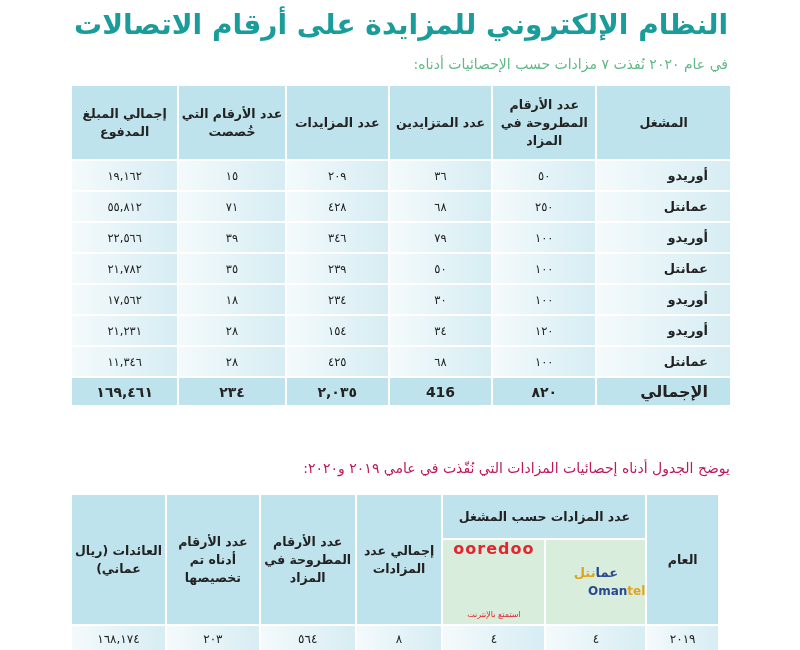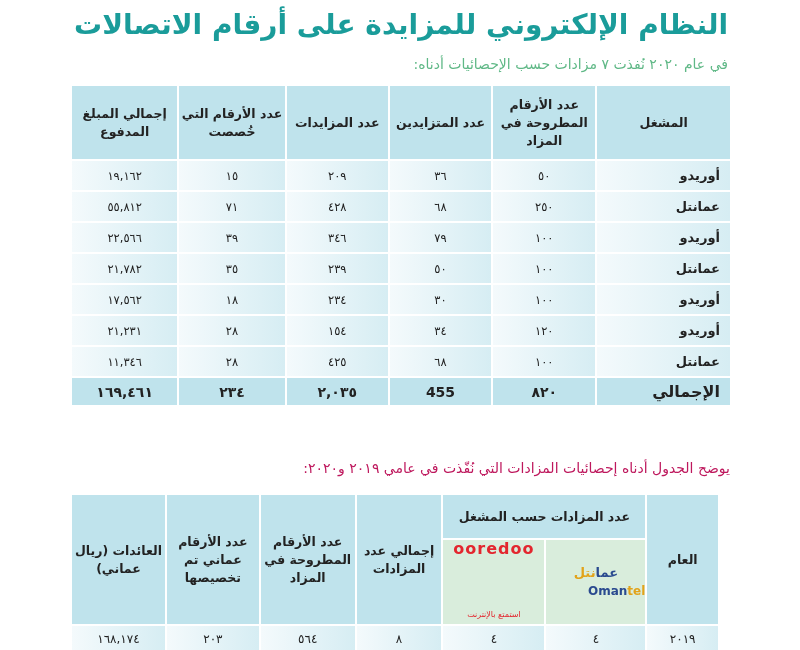--- a/index.html
+++ b/index.html
@@ -11,21 +11,21 @@
               color:#5fb886; white-space:nowrap; }
   .subtitle2 { position:absolute; right:70px; top:452px; font-size:14px; font-weight:normal;
                color:#be185d; white-space:nowrap;margin-top:8px; }
   table { position:absolute; border-collapse:separate; border-spacing:2px; direction:rtl; }
   td, th { text-align:center; color:#222; padding:0; }
   th { background:#bfe3ec; font-size:12.5px; font-weight:bold; line-height:18px; }
   td { font-size:11.5px; }
   .t1 { left:70px; top:84px; width:662px; }
   .t1 th { height:73px; }
   .t1 td { height:29px; background:linear-gradient(to left, #d6edf3, #f4fafc); }
-  .t1 td.op { text-align:right; padding-right:10px; font-size:13px; font-weight:bold; }
+  .t1 td.op { text-align:right; padding-right:22px; font-size:13px; font-weight:bold; }
   .t1 tr.total td { background:#bfe3ec; font-size:14px; font-weight:bold; height:27px; }
   .t1 tr.total td.op { font-size:16px; }
   .t2 { left:70px; top:493px; width:650px; }
   .t2 th { background:#bfe3ec; }
   .t2 td { height:25px; background:linear-gradient(to left, #d6edf3, #f4fafc); font-size:12px; }
   .logo-cell { background:#d9eddc !important; height:40px; }
   .logo-ooredoo { color:#e3262e; font-weight:bold; font-size:16px; letter-spacing:1px; direction:ltr; }
   .logo-ooredoo-tag { color:#e3262e; font-size:8px; font-weight:normal;margin-top:48px; }
   .logo-omantel-ar { color:#2a4a8f; font-size:13px; font-weight:bold; }
   .logo-omantel-ar .accent { color:#e2a31a; }
@@ -102,38 +102,38 @@
       <td class="op">عمانتل</td>
       <td>١٠٠</td>
       <td>٦٨</td>
       <td>٤٢٥</td>
       <td>٢٨</td>
       <td>١١,٣٤٦</td>
     </tr>
     <tr class="total">
       <td class="op">الإجمالي</td>
       <td>٨٢٠</td>
-      <td>455</td>
+      <td>416</td>
       <td>٢,٠٣٥</td>
       <td>٢٣٤</td>
       <td>١٦٩,٤٦١</td>
     </tr>
   </tbody>
 </table>
 
 <div class="subtitle2">يوضح الجدول أدناه إحصائيات المزادات التي نُفّذت في عامي ٢٠١٩ و٢٠٢٠:</div>
 
 <table class="t2">
   <thead>
     <tr>
       <th rowspan="2" style="width:70px">العام</th>
       <th colspan="2" style="height:43px">عدد المزادات حسب المشغل</th>
       <th rowspan="2" style="width:84px">إجمالي عدد المزادات</th>
       <th rowspan="2" style="width:93px">عدد الأرقام المطروحة في المزاد</th>
-      <th rowspan="2" style="width:91px">عدد الأرقام عماني تم تخصيصها</th>
+      <th rowspan="2" style="width:91px">عدد الأرقام أدناه تم تخصيصها</th>
       <th rowspan="2" style="width:92px">العائدات (ريال عماني)</th>
     </tr>
     <tr>
       <th class="logo-cell" style="width:98px">
         <div class="logo-omantel-ar"><span>عما</span><span class="accent">نتل</span></div>
         <div class="logo-omantel-en"><span>Oman</span><span class="accent">tel</span></div>
       </th>
       <th class="logo-cell" style="width:100px">
         <div class="logo-ooredoo">ooredoo</div>
         <div class="logo-ooredoo-tag">استمتع بالإنترنت</div>

